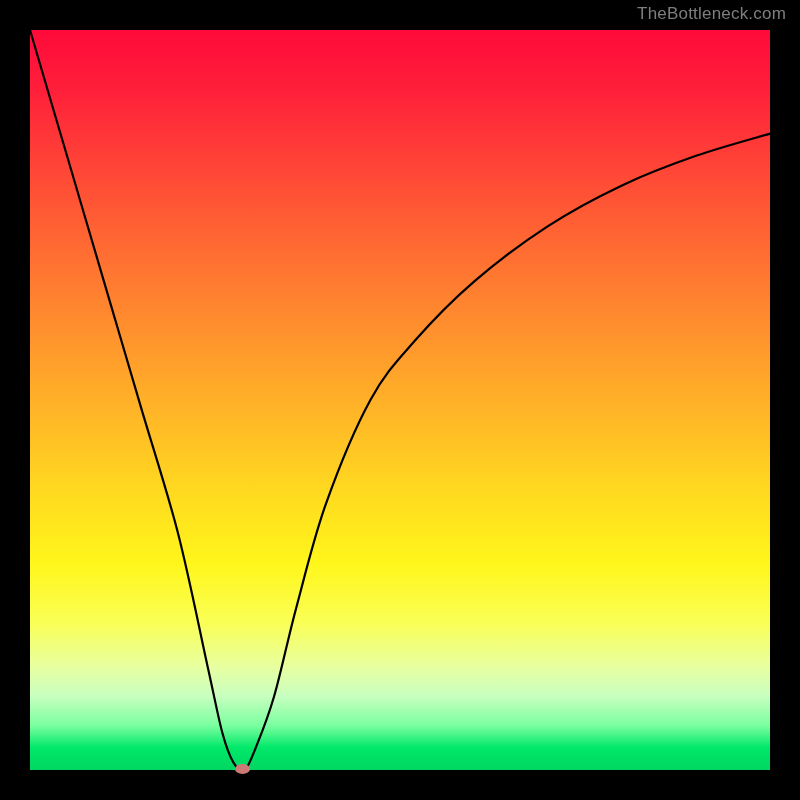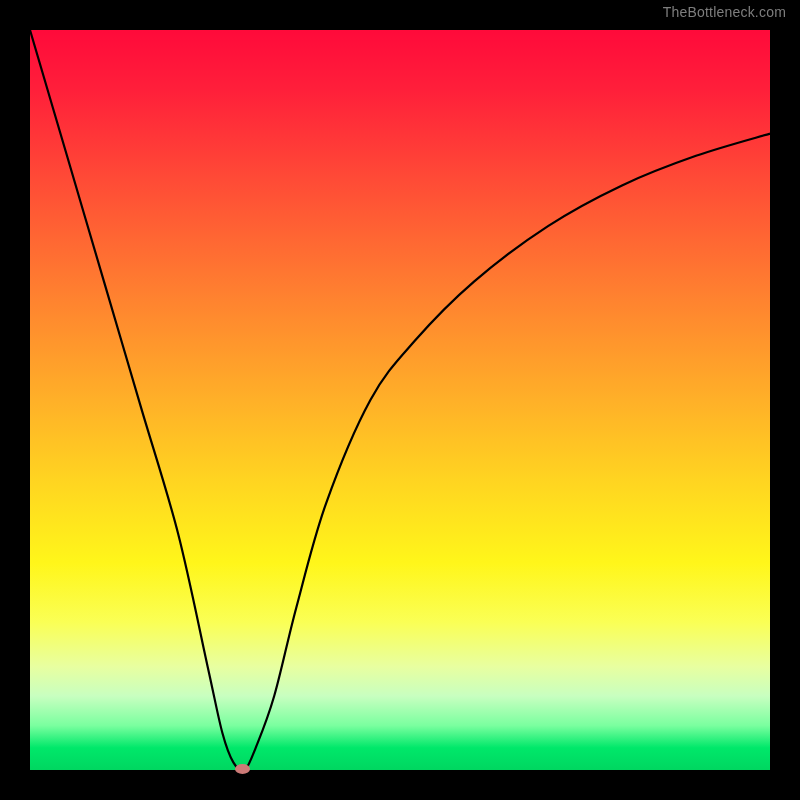--- a/index.html
+++ b/index.html
@@ -46,21 +46,21 @@
     left: 30px;
     width: 740px;
     height: 740px;
     overflow: visible;
   }
   .watermark {
     position: absolute;
     top: 4px;
     right: 14px;
     color: #7e7e7e;
-    font-size: 14px;
+    font-size: 17px;
     font-weight: 500;
     letter-spacing: 0.2px;
   }
   .marker {
     position: absolute;
     width: 15px;
     height: 10px;
     border-radius: 50%;
     background: #cd7a77;
   }

